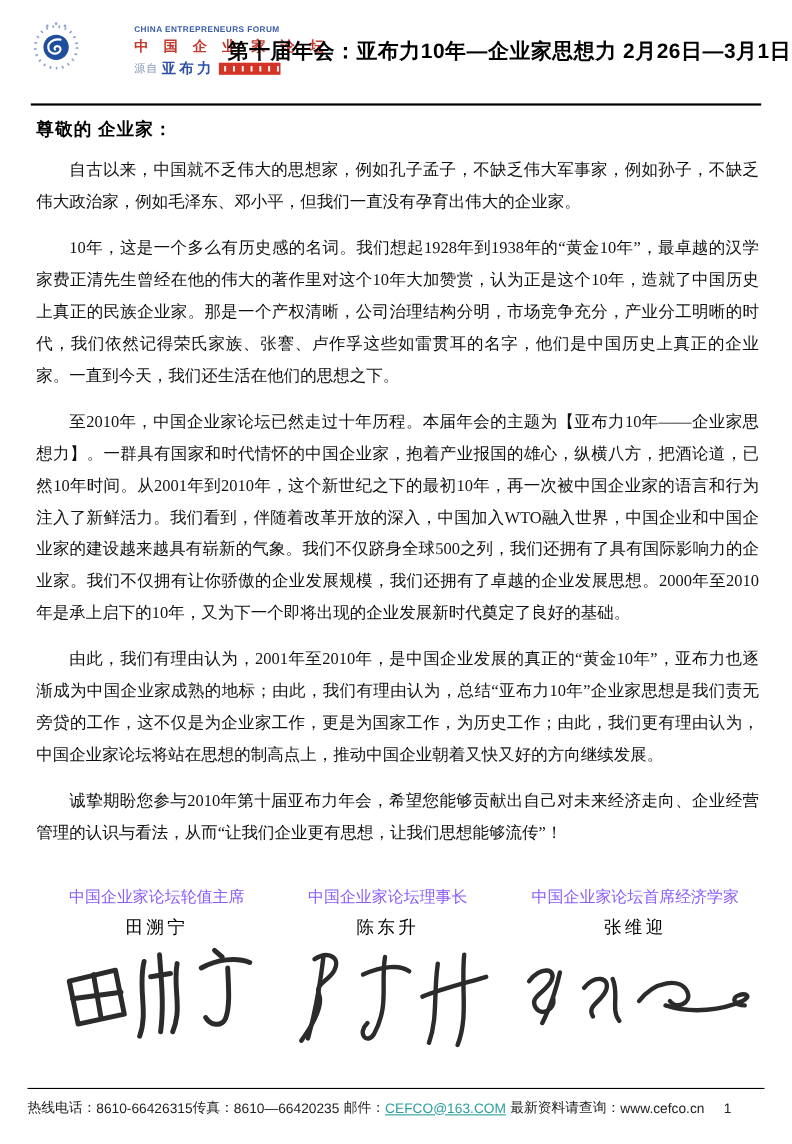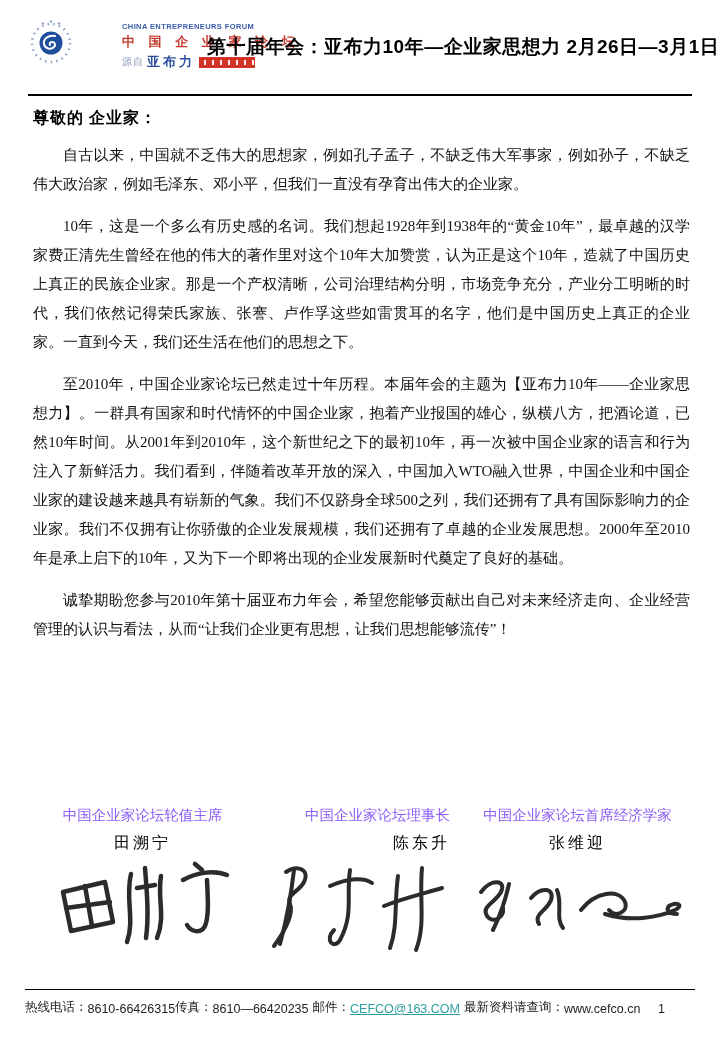--- a/index.html
+++ b/index.html
@@ -51,35 +51,35 @@
     text-indent:2em; color:#111; margin-bottom:13px;
   }
 
   
   .signatures {
     position:absolute; top:806px; left:40px; right:25px;
     display:flex; justify-content:space-between;
   }
   .sig-col { text-align:center; }
   .sig-col-1 { width:205px; }
-  .sig-col-2 { width:195px;text-align:right; }
+  .sig-col-2 { width:195px; }
   .sig-col-3 { width:235px; }
   .sig-title { font-size:14.5px; color:#8b5cf6; white-space:nowrap; }
   .sig-name { font-size:16px; color:#000; margin-top:8px; letter-spacing:3px; }
   .sig-img { margin-top:4px; }
   .sig-img svg { display:block; margin:0 auto; }
   .ink { fill:none; stroke:#2b2b2b; stroke-linecap:round; stroke-linejoin:round; }
 
   
   .footer-rule { position:absolute; left:25px; right:25px; top:989px; height:1px; background:#000; }
   .footer {
     position:absolute; left:25px; right:25px; top:999px;
     font-family:"Liberation Sans","DejaVu Sans",sans-serif;
     font-size:12.5px; color:#222;
-    display:flex; align-items:flex-end; white-space:nowrap;
+    display:flex; align-items:center; white-space:nowrap;
   }
   .footer .sep { display:inline-block; width:4px; }
   .email-link { color:#2e9e9e; text-decoration:underline; }
   .page-number { margin-left:auto; padding-right:30px; color:#222; }
 </style>
 </head>
 <body>
 
 <div class="page">
 
@@ -107,20 +107,21 @@
     </div>
     <div class="doc-title">第十届年会：亚布力10年—企业家思想力  2月26日—3月1日</div>
   </div>
   <div class="header-rule"></div>
 
   <div class="letter">
     <div class="salutation">尊敬的 企业家：</div>
     <p>自古以来，中国就不乏伟大的思想家，例如孔子孟子，不缺乏伟大军事家，例如孙子，不缺乏伟大政治家，例如毛泽东、邓小平，但我们一直没有孕育出伟大的企业家。</p>
     <p>10年，这是一个多么有历史感的名词。我们想起1928年到1938年的“黄金10年”，最卓越的汉学家费正清先生曾经在他的伟大的著作里对这个10年大加赞赏，认为正是这个10年，造就了中国历史上真正的民族企业家。那是一个产权清晰，公司治理结构分明，市场竞争充分，产业分工明晰的时代，我们依然记得荣氏家族、张謇、卢作孚这些如雷贯耳的名字，他们是中国历史上真正的企业家。一直到今天，我们还生活在他们的思想之下。</p>
     <p>至2010年，中国企业家论坛已然走过十年历程。本届年会的主题为【亚布力10年——企业家思想力】。一群具有国家和时代情怀的中国企业家，抱着产业报国的雄心，纵横八方，把酒论道，已然10年时间。从2001年到2010年，这个新世纪之下的最初10年，再一次被中国企业家的语言和行为注入了新鲜活力。我们看到，伴随着改革开放的深入，中国加入WTO融入世界，中国企业和中国企业家的建设越来越具有崭新的气象。我们不仅跻身全球500之列，我们还拥有了具有国际影响力的企业家。我们不仅拥有让你骄傲的企业发展规模，我们还拥有了卓越的企业发展思想。2000年至2010年是承上启下的10年，又为下一个即将出现的企业发展新时代奠定了良好的基础。</p>
+    <p>由此，我们有理由认为，2001年至2010年，是中国企业发展的真正的“黄金10年”，亚布力也逐渐成为中国企业家成熟的地标；由此，我们有理由认为，总结“亚布力10年”企业家思想是我们责无旁贷的工作，这不仅是为企业家工作，更是为国家工作，为历史工作；由此，我们更有理由认为，中国企业家论坛将站在思想的制高点上，推动中国企业朝着又快又好的方向继续发展。</p>
     <p>诚挚期盼您参与2010年第十届亚布力年会，希望您能够贡献出自己对未来经济走向、企业经营管理的认识与看法，从而“让我们企业更有思想，让我们思想能够流传”！</p>
   </div>
 
   <div class="signatures">
 
     <div class="sig-col sig-col-1">
       <div class="sig-title">中国企业家论坛轮值主席</div>
       <div class="sig-name">田溯宁</div>
       <div class="sig-img">
         <svg width="195" height="100" viewBox="0 0 195 100">

